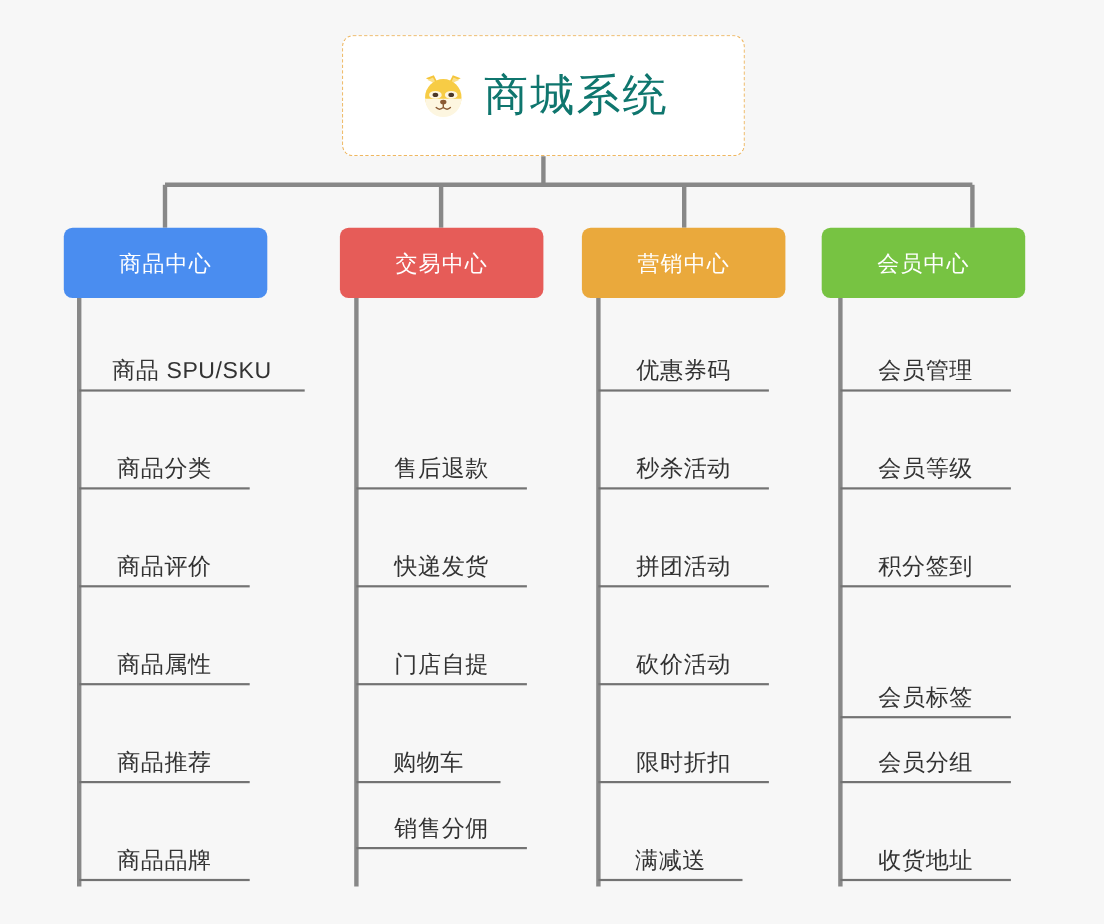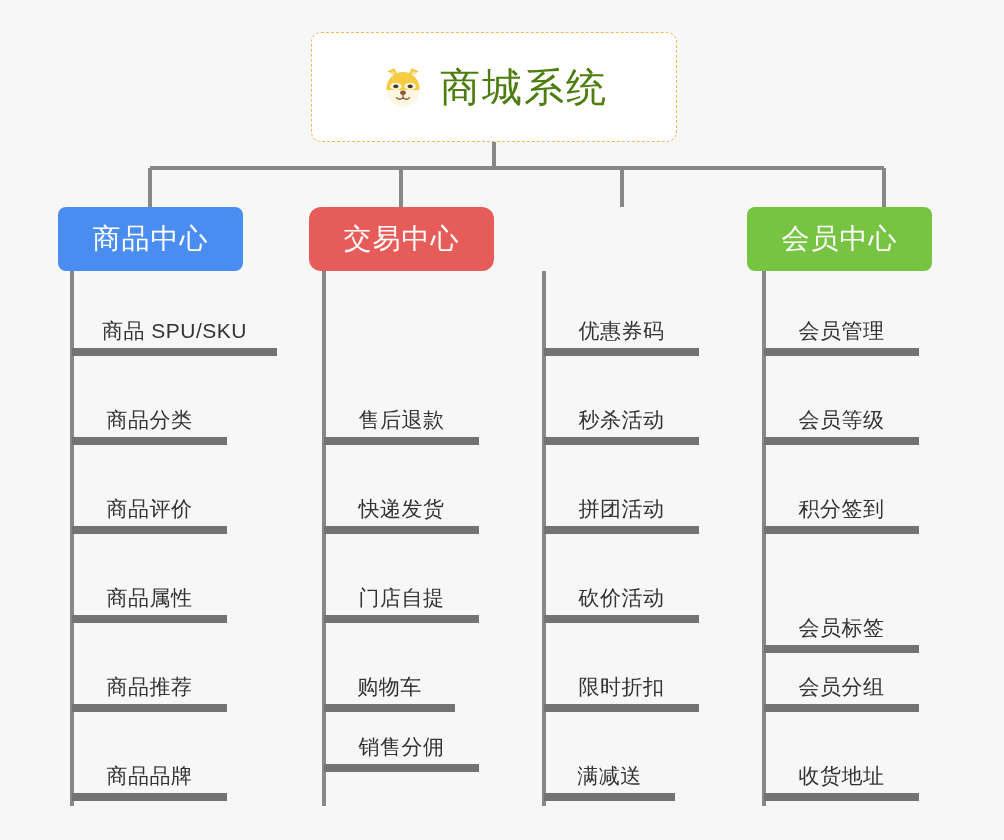--- a/index.html
+++ b/index.html
@@ -50,52 +50,52 @@
     gap: 14px;
   }
   #root-node .dog-icon {
     width: 46px;
     height: 46px;
     flex: 0 0 auto;
     display: block;
   }
   #root-node .root-title {
     font-size: 40px;
-    color: #4d7c0f;
+    color: #0f766e;
     letter-spacing: 2px;
     line-height: 1;
     white-space: nowrap;
   }
 
   
   .cat-box {
     position: absolute;
     top: 207px;
     height: 64px;
     box-sizing: border-box;
     border-radius: 8px;
     display: flex;
     align-items: center;
     justify-content: center;
     color: #ffffff;
-    font-size: 28px;
+    font-size: 20px;
     letter-spacing: 1px;
     white-space: nowrap;
   }
 
   
   .leaf {
     position: absolute;
     box-sizing: border-box;
     height: 44px;
     display: flex;
     align-items: flex-end;
     justify-content: center;
     padding-bottom: 3px;
-    border-bottom: 8px solid #737373;
+    border-bottom: 2px solid #737373;
     color: #333333;
     font-size: 21px;
     letter-spacing: 0.5px;
     white-space: nowrap;
   }
 </style>
 </head>
 <body>
 
 <div id="canvas">
@@ -150,39 +150,42 @@
   <div class="leaf" style="left:72px; width:155px; top:579px;">
     <span>商品属性</span>
   </div>
   <div class="leaf" style="left:72px; width:155px; top:668px;">
     <span>商品推荐</span>
   </div>
   <div class="leaf" style="left:72px; width:155px; top:757px;">
     <span>商品品牌</span>
   </div>
 
-  <div class="cat-box" style="left:309px; width:185px; background:#e65c58;border-radius:12px;">
+  <div class="cat-box" style="left:309px; width:185px; background:#e65c58;">
     <span>交易中心</span>
   </div>
   <div class="leaf" style="left:324px; width:155px; top:401px;">
     <span>售后退款</span>
   </div>
   <div class="leaf" style="left:324px; width:155px; top:490px;">
     <span>快递发货</span>
   </div>
   <div class="leaf" style="left:324px; width:155px; top:579px;align-items:flex-end;">
     <span>门店自提</span>
   </div>
   <div class="leaf" style="left:324px; width:131px; top:668px;">
     <span>购物车</span>
   </div>
   <div class="leaf" style="left:324px; width:155px; top:728px;">
     <span>销售分佣</span>
   </div>
 
+  <div class="cat-box" style="left:529px; width:185px; background:#eaa93c;">
+    <span>营销中心</span>
+  </div>
   <div class="leaf" style="left:544px; width:155px; top:312px;">
     <span>优惠券码</span>
   </div>
   <div class="leaf" style="left:544px; width:155px; top:401px;">
     <span>秒杀活动</span>
   </div>
   <div class="leaf" style="left:544px; width:155px; top:490px;">
     <span>拼团活动</span>
   </div>
   <div class="leaf" style="left:544px; width:155px; top:579px;">

